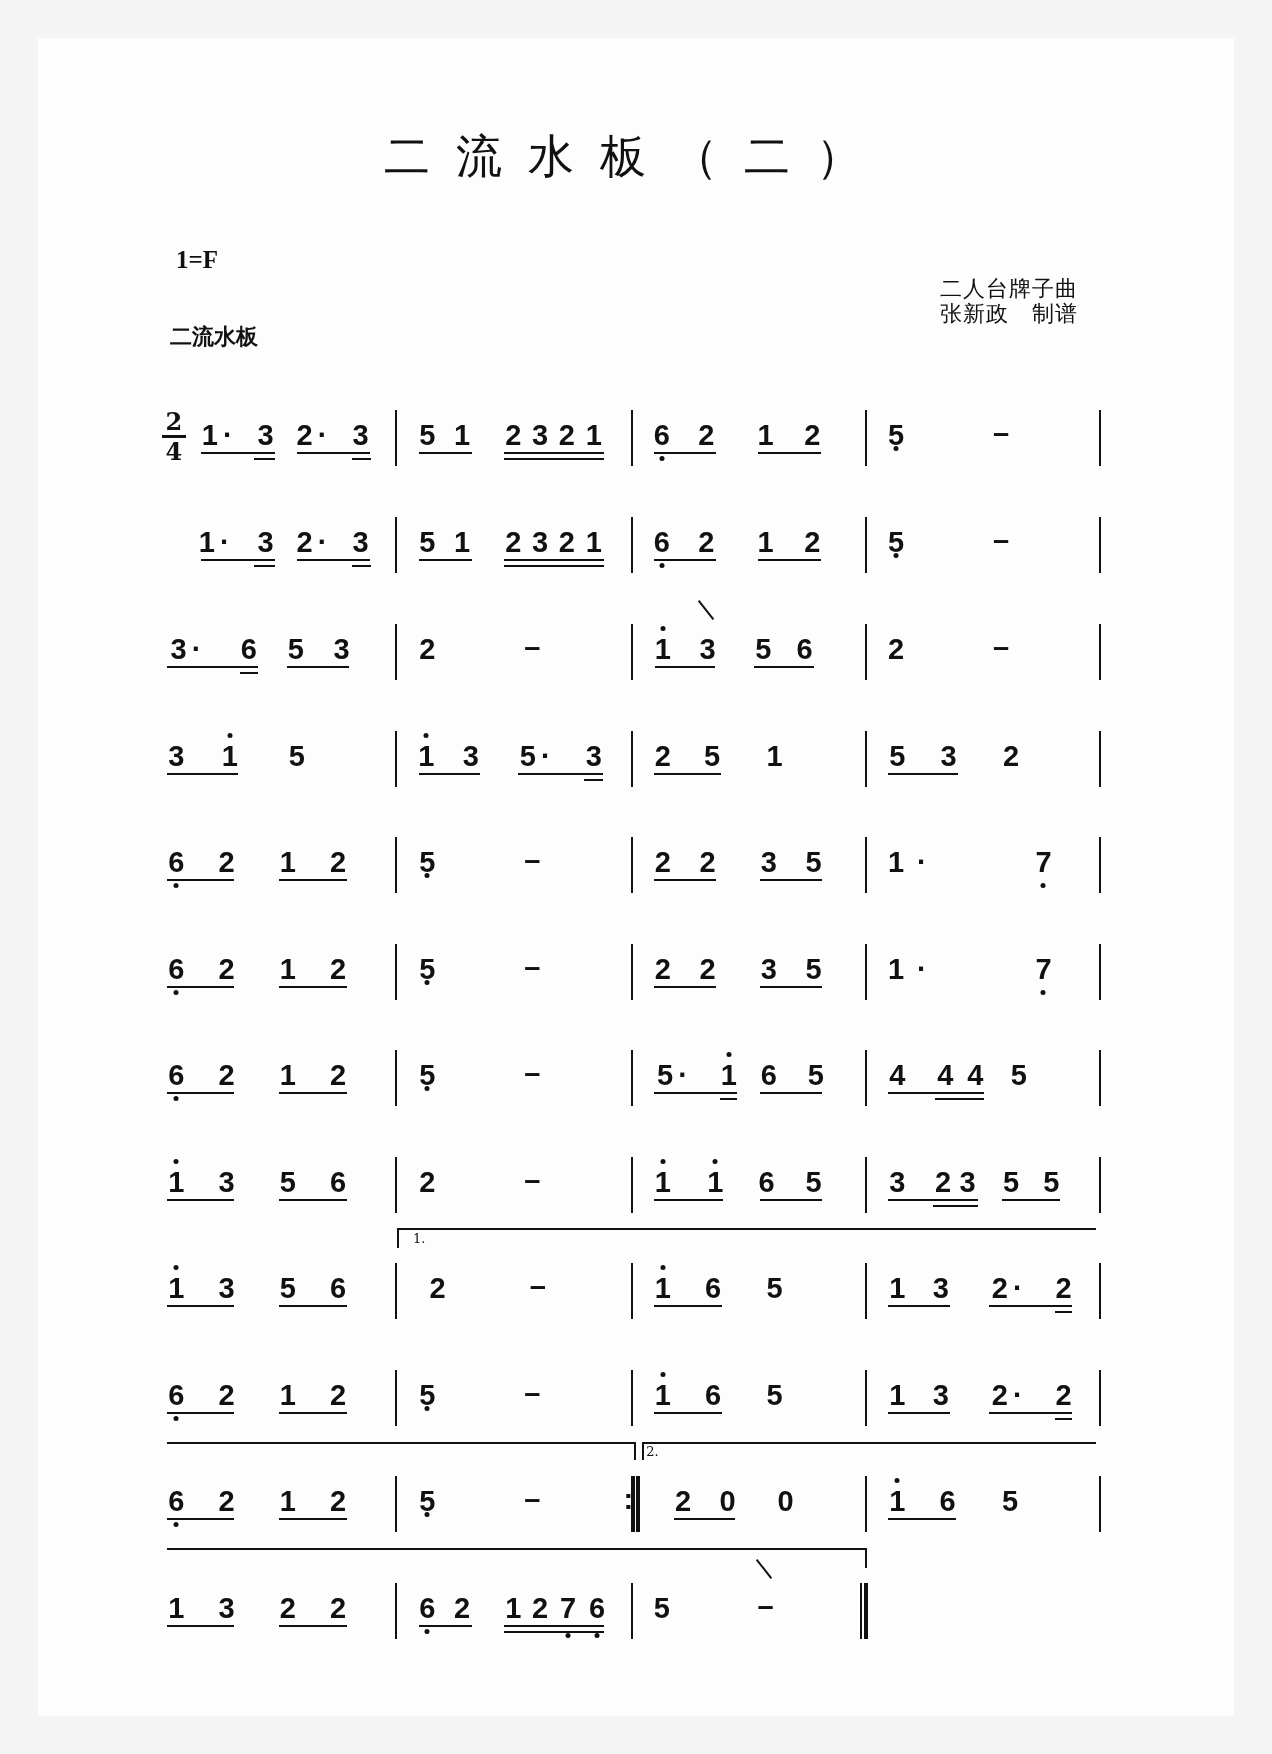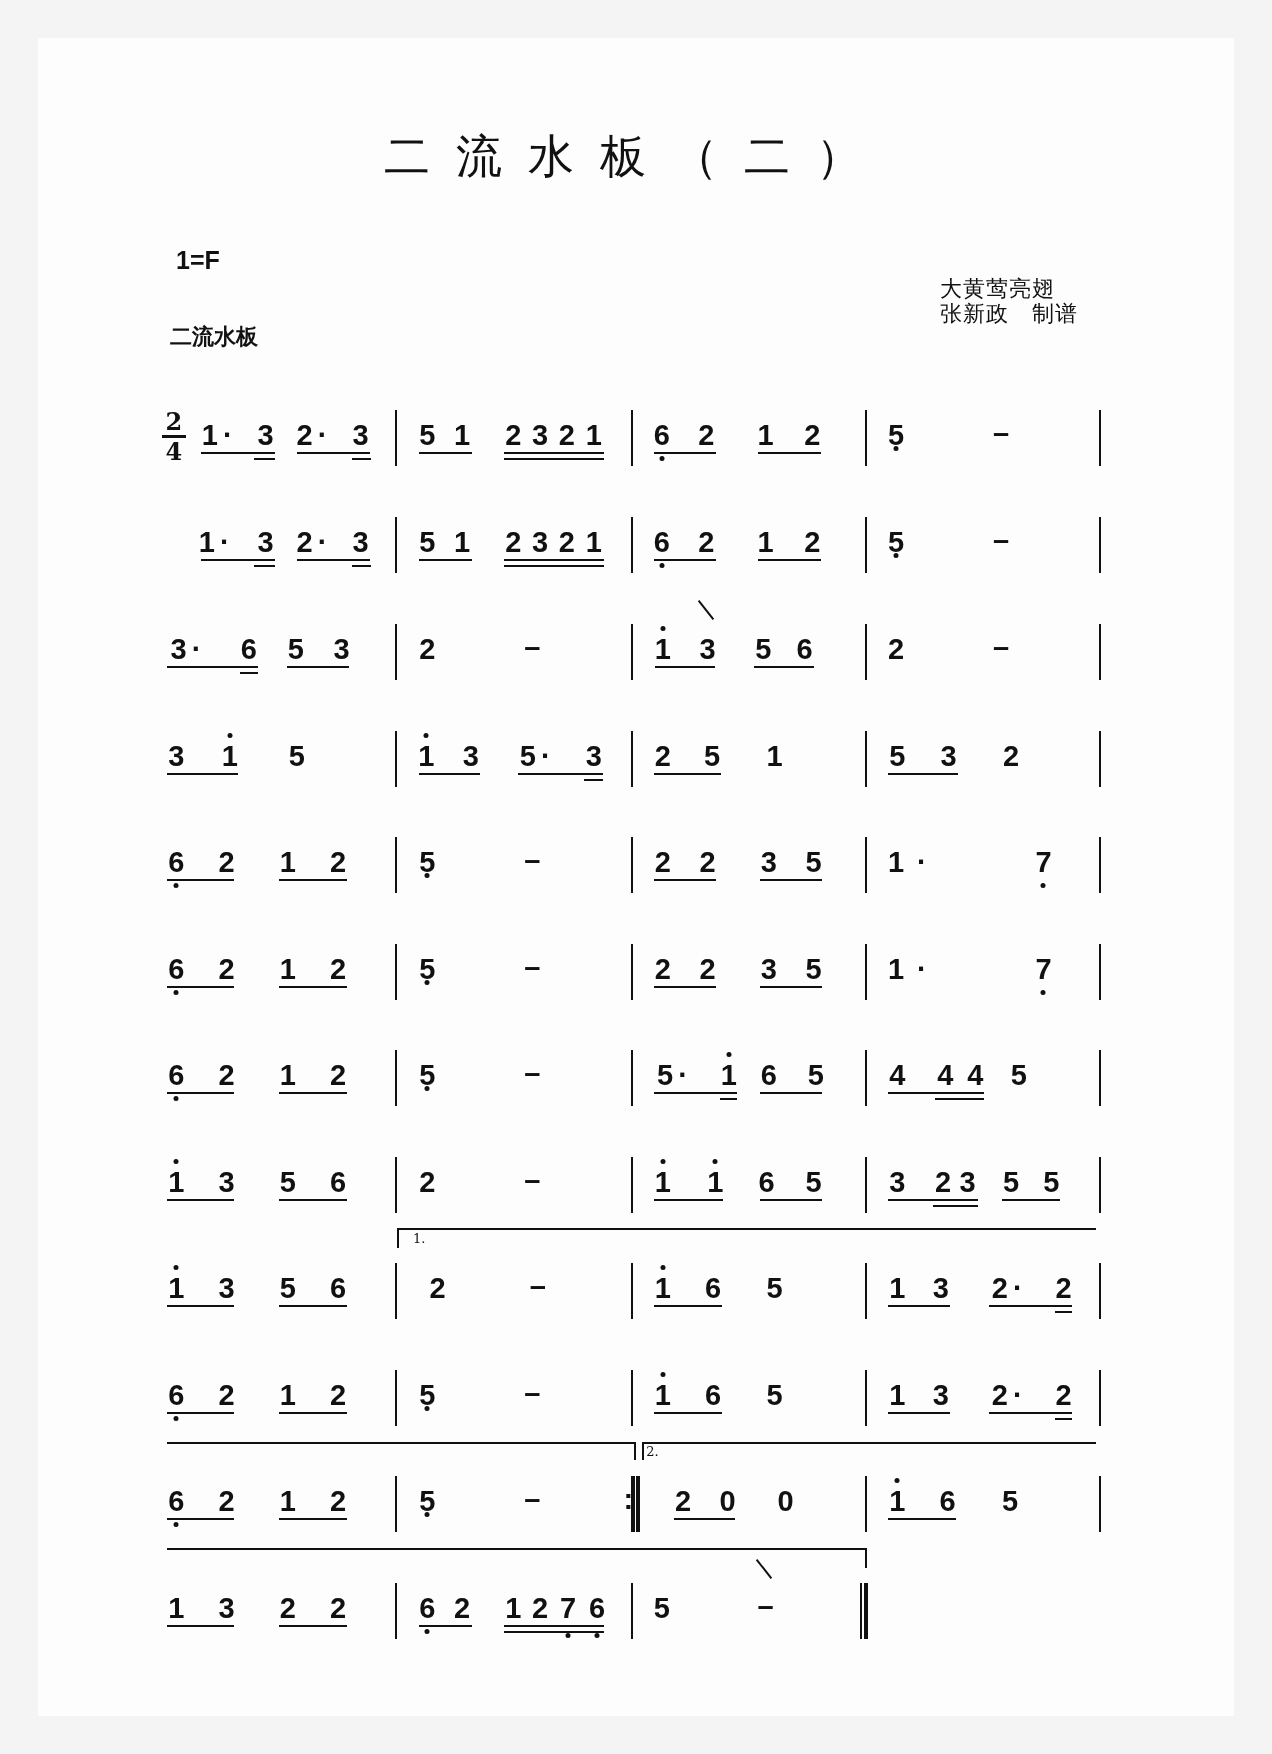--- a/index.html
+++ b/index.html
@@ -1,19 +1,19 @@
 <!DOCTYPE html>
 <html><head>
 <meta charset="utf-8">
 <style>
   html, body { margin:0; padding:0; }
   body { width:1272px; height:1754px; background:#f4f4f4; position:relative; overflow:hidden; font-family:"DejaVu Sans", sans-serif; }
   .page { position:absolute; left:38px; top:38px; width:1196px; height:1678px; background:#fdfdfd; }
   .title { position:absolute; left:0; width:1272px; top:126px; text-align:center; font-family:"DejaVu Serif", serif; font-size:46px; letter-spacing:26px; color:#111; }
-  .key { position:absolute; left:176px; top:246px; font-family:Liberation Sans, sans-serif; font-weight:bold; font-size:25px; color:#111; }
+  .key { position:absolute; left:176px; top:246px; font-family:Liberation Serif, serif; font-weight:bold; font-size:25px; color:#111; }
   .attr { position:absolute; left:940px; font-family:"DejaVu Sans", sans-serif; font-size:22px; color:#111; letter-spacing:1px; white-space:pre; }
   .tempo { position:absolute; left:170px; top:322px; font-size:22px; font-weight:bold; color:#111; }
   .n { position:absolute; font-family:"Liberation Sans", sans-serif; font-weight:bold; font-size:29px; color:#111; line-height:1; transform:translateX(-50%); }
   .ul { position:absolute; height:2px; background:#111; }
   .dot { position:absolute; width:5px; height:5px; border-radius:50%; background:#111; transform:translateX(-50%); }
   .bar { position:absolute; width:2px; height:56px; background:#111; }
   .bar.thick { width:4px; }
   .line { position:absolute; height:2px; background:#111; }
   .vline { position:absolute; width:2px; background:#111; }
   .volta { position:absolute; font-family:"DejaVu Serif", serif; font-size:13px; color:#111; }
@@ -21,21 +21,21 @@
   .tsline { position:absolute; height:3px; width:24px; background:#111; }
   .slash { position:absolute; width:2px; height:24px; background:#111; transform:rotate(-38deg); }
 </style>
 </head>
 <body>
 
 <div class="page"></div>
 
 <div class="title">二流水板（二）</div>
 <div class="key">1=F</div>
-<div class="attr" style="top:274px;">大黄莺亮翅</div>
+<div class="attr" style="top:274px;">二人台牌子曲</div>
 <div class="attr" style="top:299px;">张新政　制谱</div>
 <div class="tempo">二流水板</div>
 
 <div id="score">
     <div class="bar " style="left: 395.064px; top: 410.356px;"></div>
     <div class="bar " style="left: 630.54px; top: 410.356px;"></div>
     <div class="bar " style="left: 864.9px; top: 410.356px;"></div>
     <div class="bar " style="left: 1099.26px; top: 410.356px;"></div>
     <div class="bar " style="left: 395.064px; top: 517.492px;"></div>
     <div class="bar " style="left: 630.54px; top: 517.492px;"></div>

